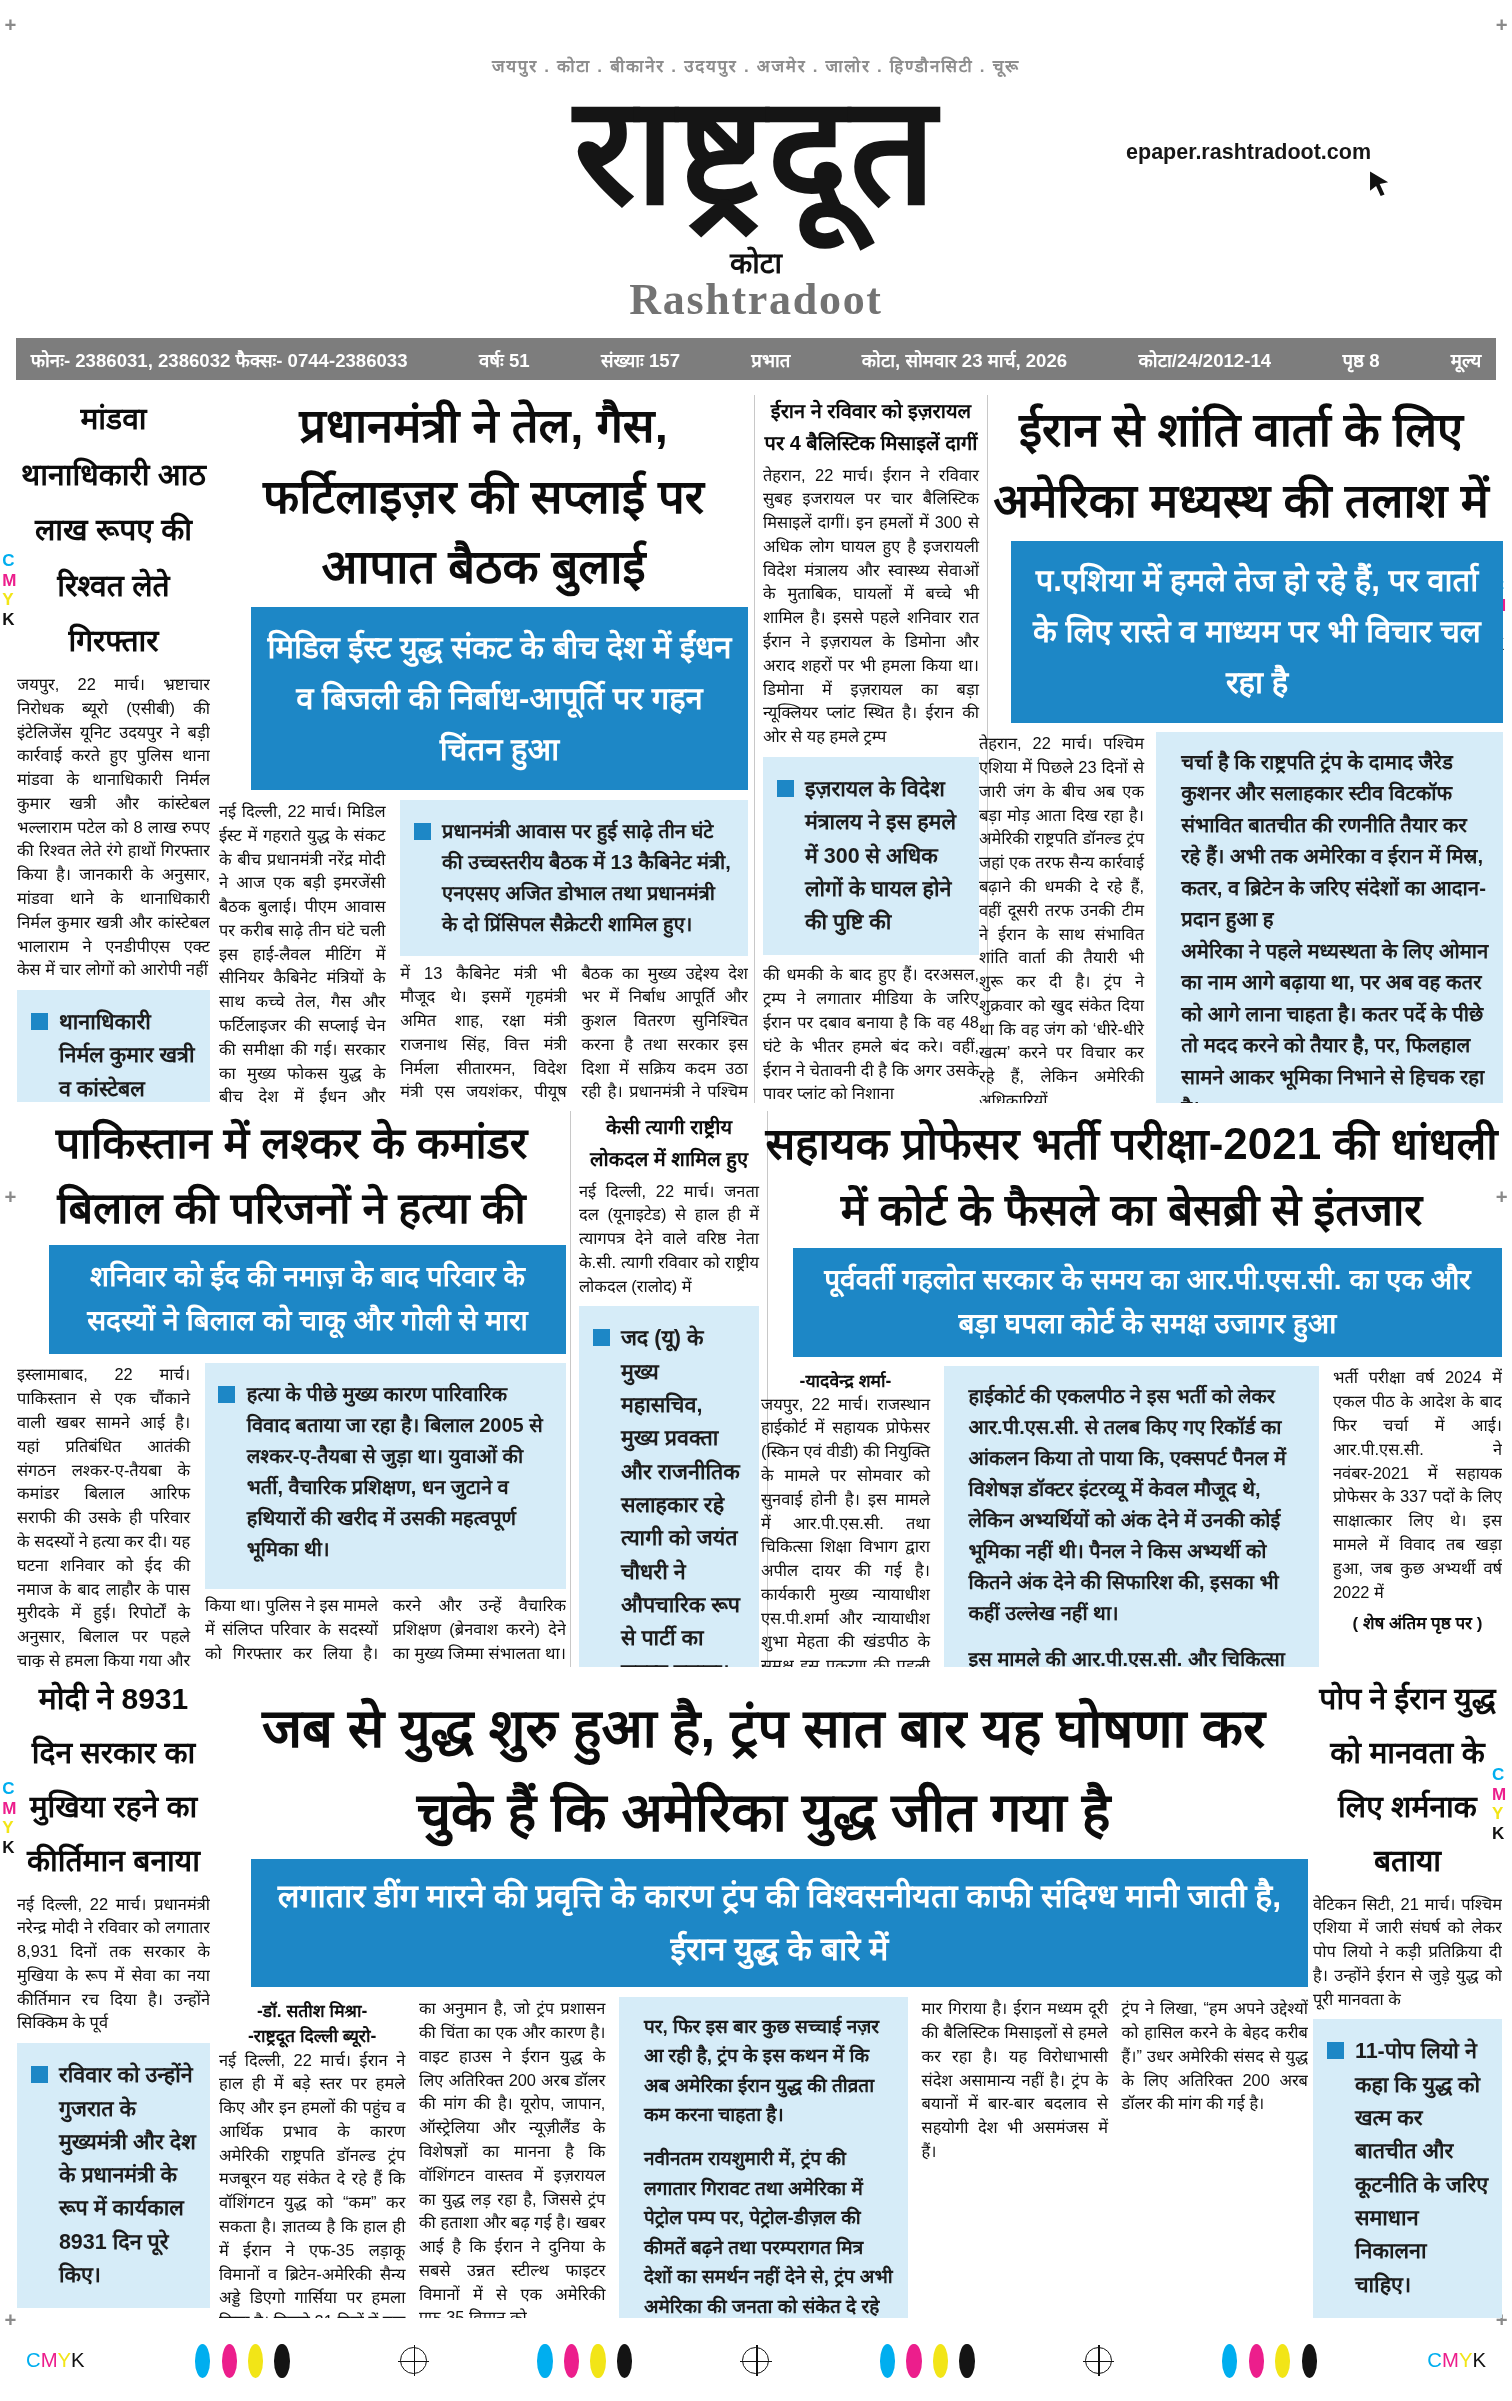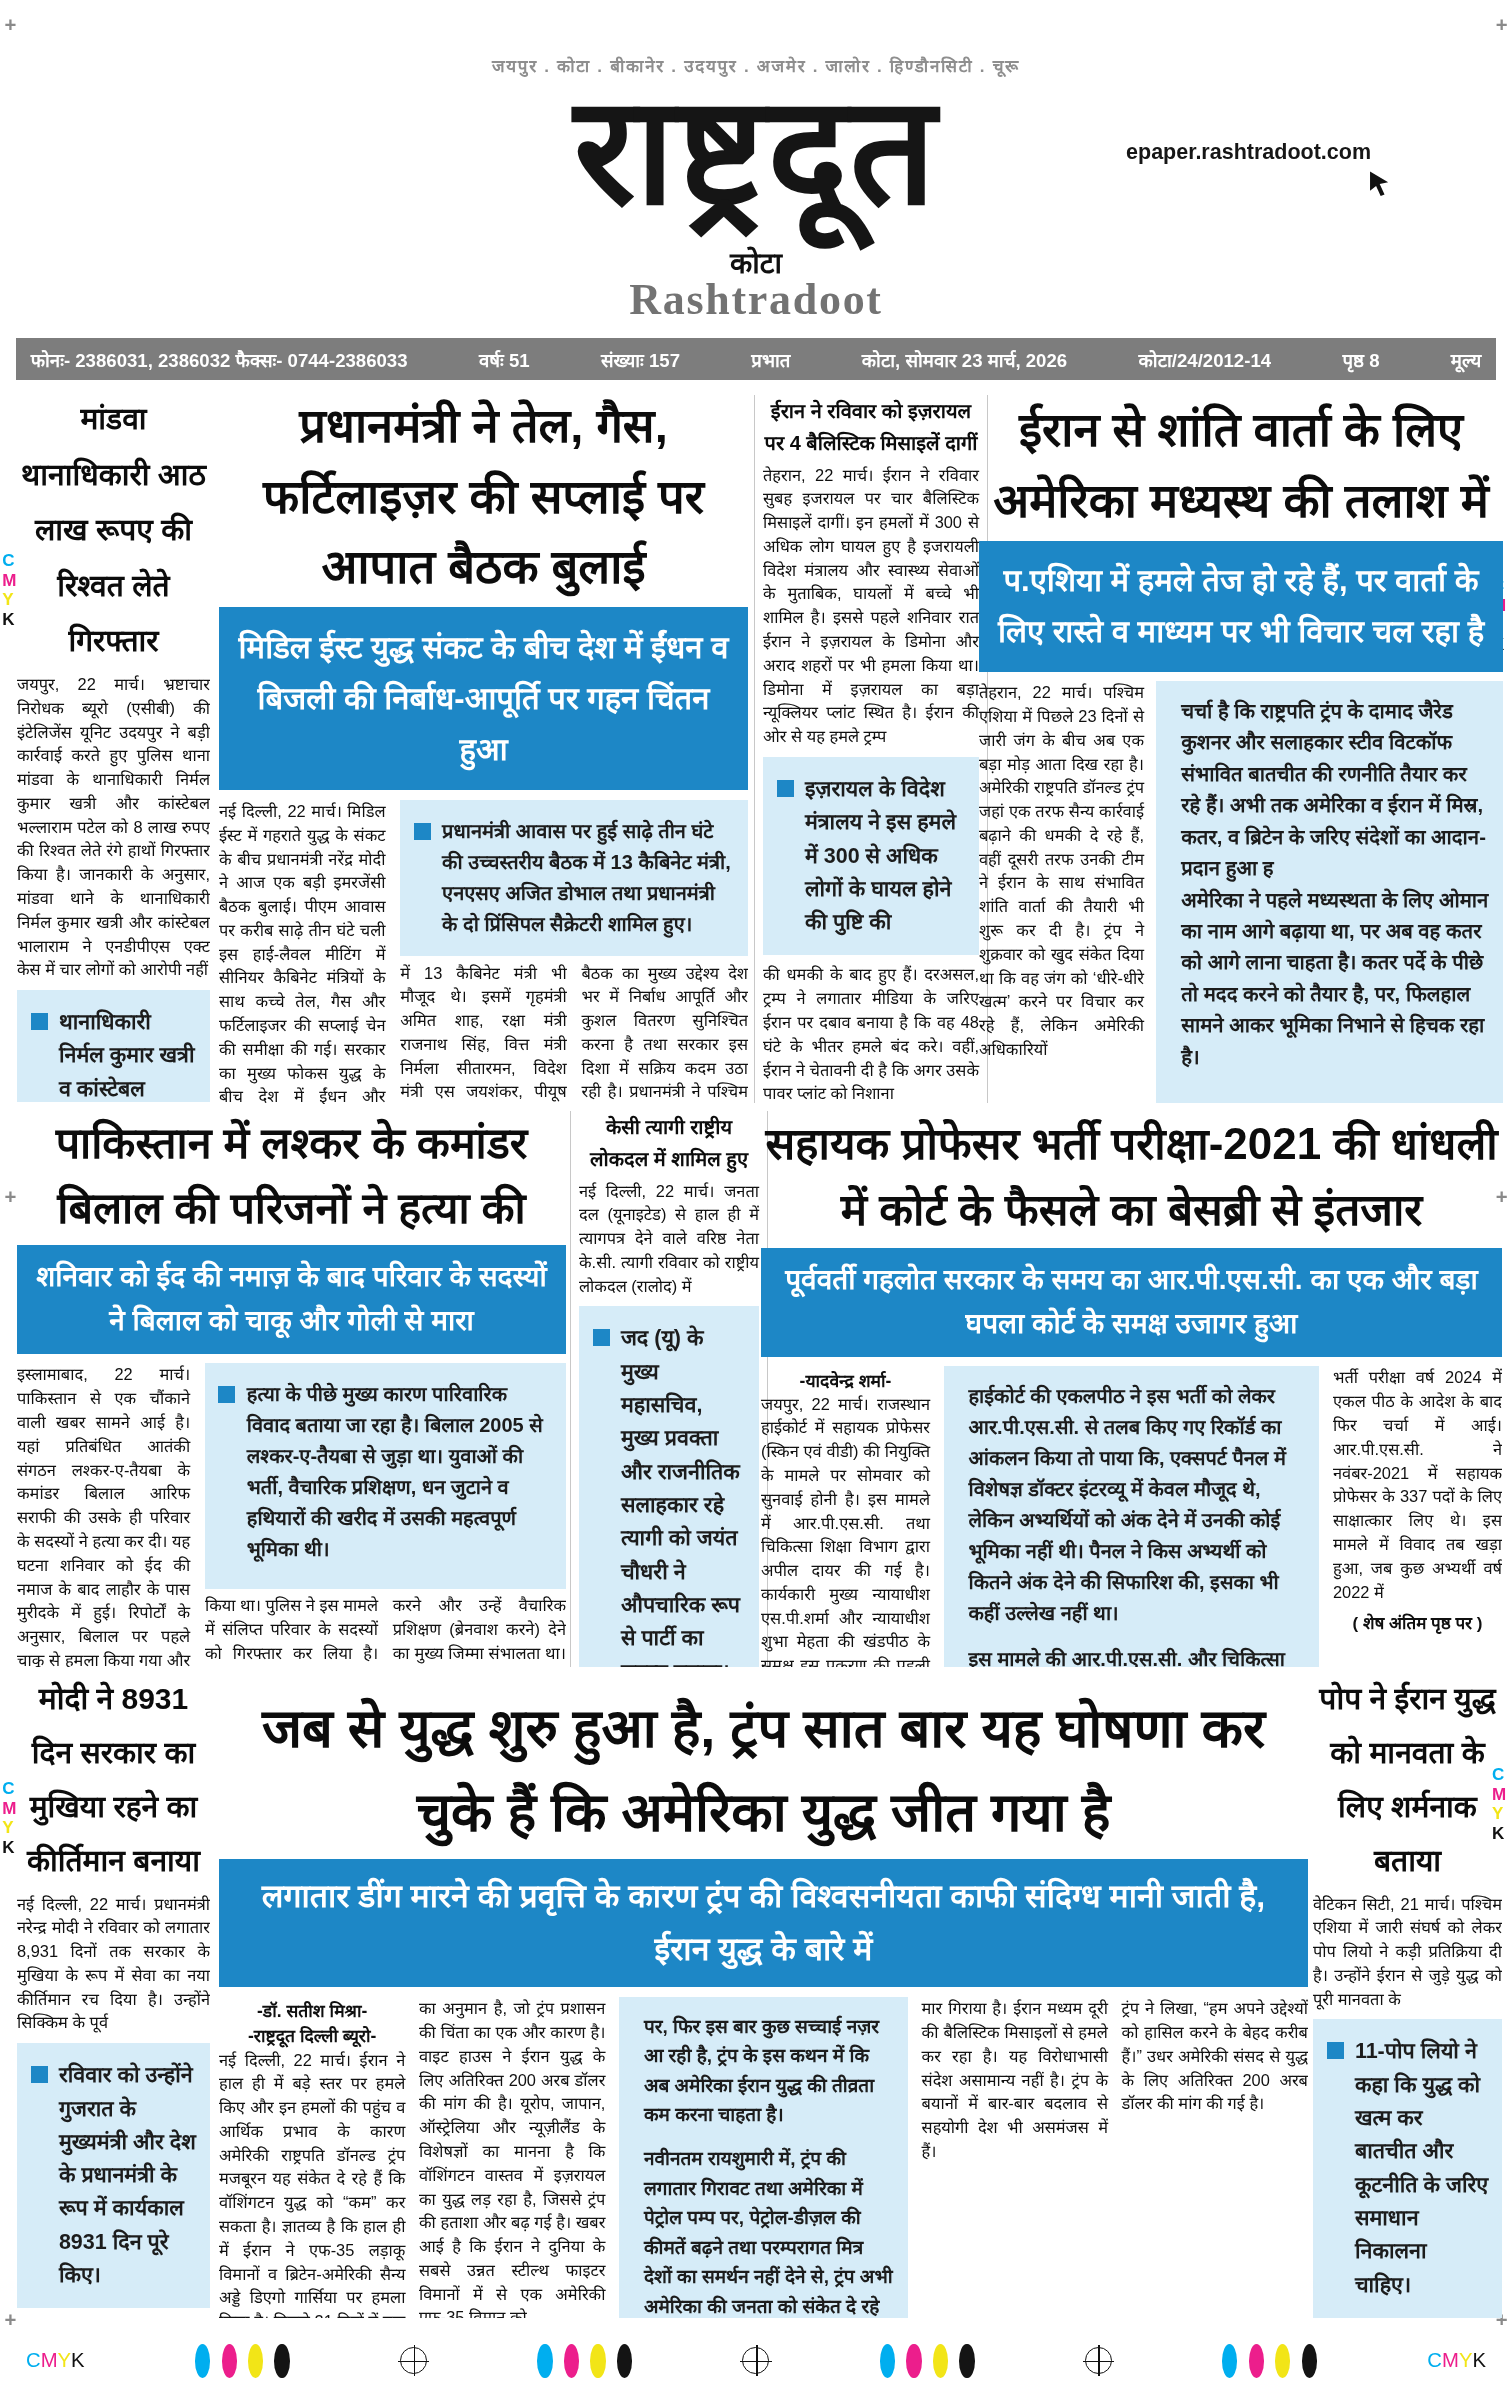--- a/index.html
+++ b/index.html
@@ -29,21 +29,21 @@
            color:#fff;font-weight:bold;font-size:18.6px;display:flex;align-items:center;
            justify-content:space-between;padding:0 14.7px;white-space:nowrap;}
   
   .article{position:absolute;overflow:hidden;}
   .hl{font-weight:bold;text-align:center;color:#0c0c0c;margin:0 0 4.5px;}
   .hl-sm{font-size:30px;line-height:1.85;}
   .hl-md{font-size:20px;line-height:1.6;}
   .hl-lg{font-size:47px;line-height:1.5;}
   .hl-xl{font-size:54px;line-height:1.55;}
   .band{background:var(--blue);color:#fff;font-weight:bold;text-align:center;
-        padding:14.7px 12.4px;font-size:31px;line-height:1.65;}
+        padding:14.7px 12.4px;font-size:31px;line-height:1.65;margin-left:32px;}
   .band-sm{font-size:28px;padding:10.2px 9px;line-height:1.6;}
   .litebox{background:var(--lite);display:flex;gap:11.3px;padding:16px 13.6px;align-items:flex-start;margin:8px 0;}
   .litebox .sq{flex:0 0 auto;width:17px;height:17px;background:var(--blue);margin-top:6.8px;}
   .litetext{font-weight:bold;color:#1c1c1c;font-size:21.5px;line-height:1.55;text-align:left;}
   .bullet-row{display:flex;gap:11.3px;align-items:flex-start;margin-bottom:14.7px;}
   .bullets-box{background:var(--lite);padding:14.7px 13.6px;margin:0 0 8px;}
   .body{font-size:16.4px;line-height:1.45;text-align:justify;margin:0 0 6.8px;}
   .cont{font-weight:bold;text-align:center;font-size:17px;margin:3.4px 0;}
   .byline{font-weight:bold;text-align:center;font-size:17.5px;margin:1.1px 0;}
   .grid3{display:grid;grid-template-columns:repeat(3,1fr);gap:5.6px 14.7px;}

